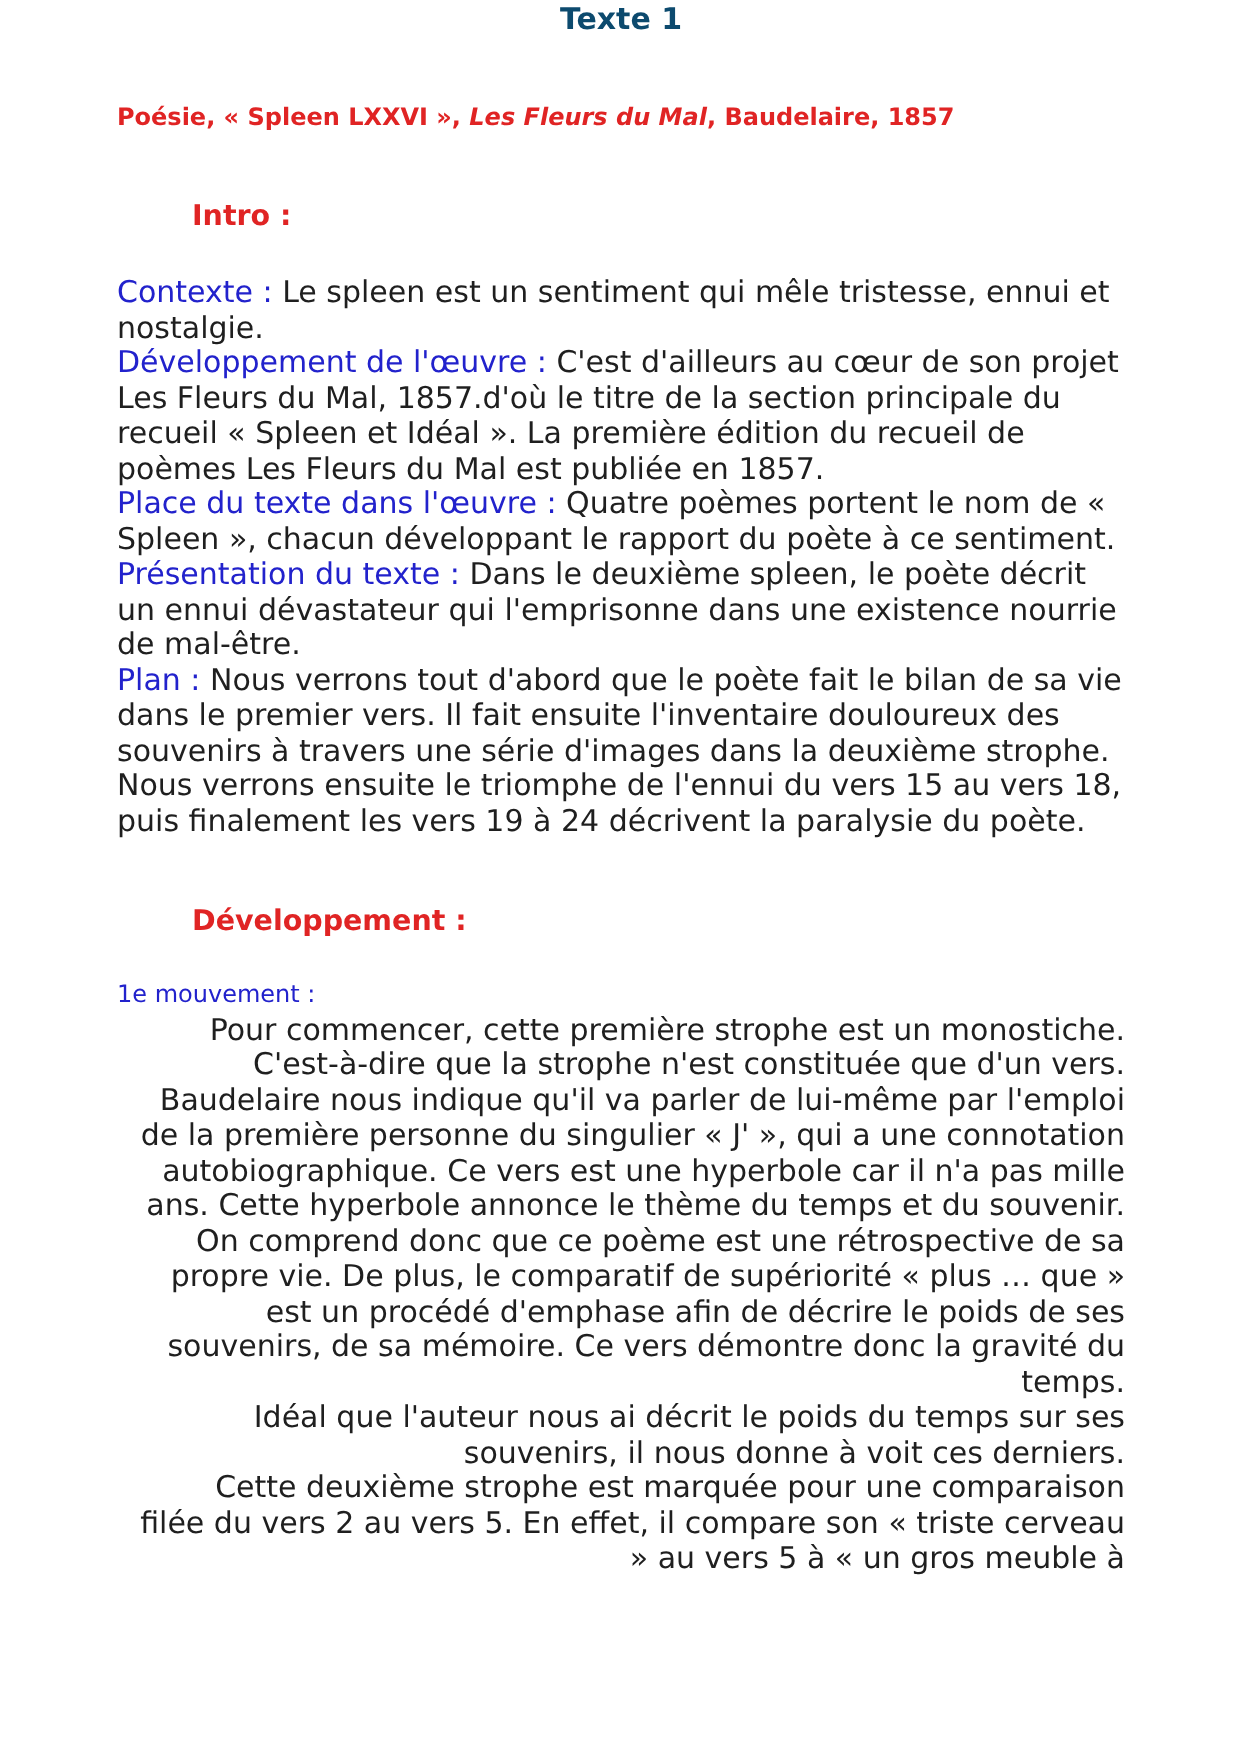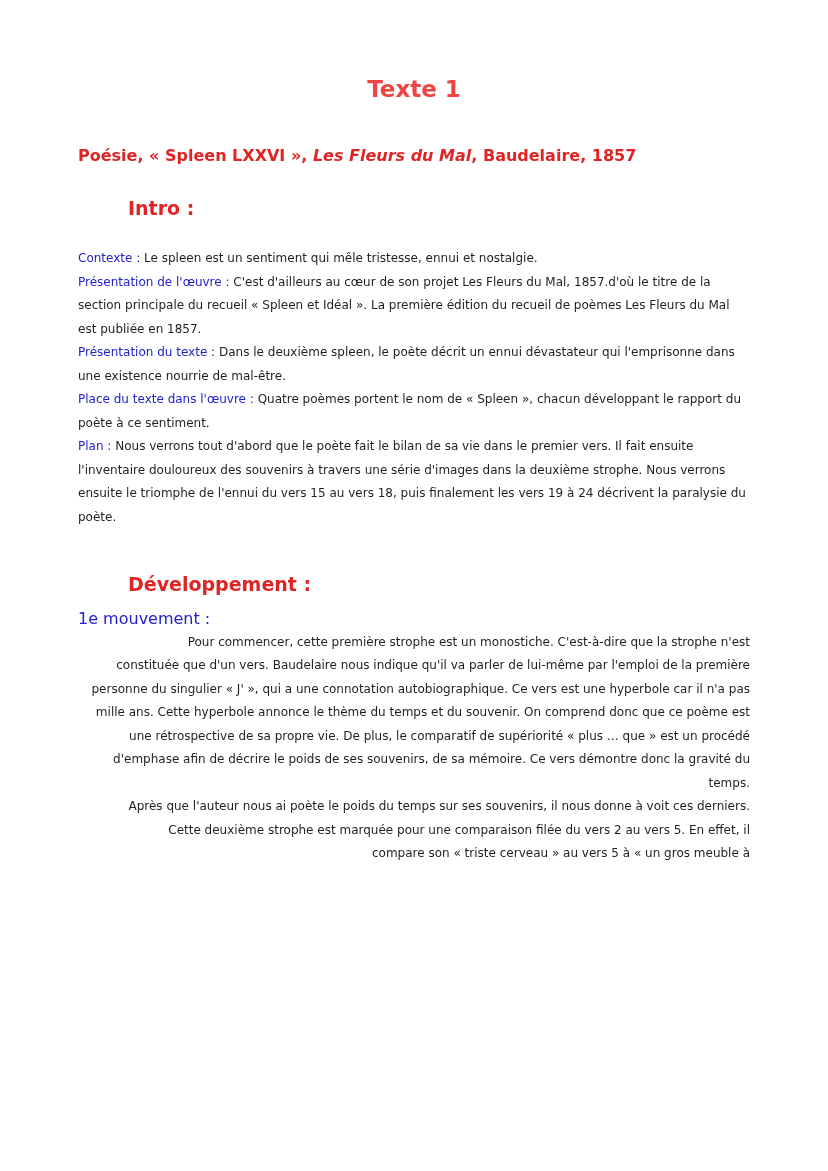--- a/index.html
+++ b/index.html
@@ -12,84 +12,83 @@
     height: 1171px;
     font-family: "DejaVu Sans", sans-serif;
     color: #1f1f1f;
     overflow: hidden;
   }
   .page {
     padding: 0 78px;
     box-sizing: border-box;
   }
   .doc-title {
-    margin-top: 76px;
     text-align: center;
-    color: #ef4444;
-    font-size: 23px;
+    color: #0c4a6e;
+    font-size: 20px;
     font-weight: bold;
   }
   .main-heading {
     margin-top: 44px;
     font-size: 16px;
     color: #e02424;
     font-weight: bold;
     white-space: nowrap;
   }
   .main-heading .italic {
     font-style: italic;
   }
   .section-heading {
     margin-left: 50px;
     font-size: 19px;
     color: #e02424;
     font-weight: bold;
   }
-  .intro-heading { margin-top: 32px; }
+  .intro-heading { margin-top: 46px; }
   .dev-heading   { margin-top: 44px; }
   .intro-block   { margin-top: 28px; }
   .dev-block     { margin-top: 0; }
   p {
     margin: 0;
-    font-size: 12px;
+    font-size: 20px;
     line-height: 23.5px;
   }
   .lbl {
     color: #2222cc;
   }
   .movement-label {
     color: #2222cc;
     font-size: 16px;
     line-height: 23.5px;
   }
-  .m1-label { margin-top: 12px; }
+  .m1-label { margin-top: 26px; }
   .indent { text-indent: 50px; text-align: right; }
 </style>
 </head>
 <body>
 
 <div class="page">
 
   <div class="doc-title">Texte 1</div>
 
   <div class="main-heading"><span>Poésie, « Spleen LXXVI », </span><span class="italic">Les Fleurs du Mal</span><span>, Baudelaire, 1857</span></div>
 
   <div class="section-heading intro-heading">Intro :</div>
 
   <div class="intro-block">
     <p><span class="lbl">Contexte :</span> <span>Le spleen est un sentiment qui mêle tristesse, ennui et nostalgie.</span></p>
-    <p><span class="lbl">Présentation de l'œuvre :</span> <span>C'est d'ailleurs au cœur de son projet Les Fleurs du Mal, 1857.d'où le titre de la section principale du recueil « Spleen et Idéal ». La première édition du recueil de poèmes Les Fleurs du Mal est publiée en 1857.</span></p>
+    <p><span class="lbl">Développement de l'œuvre :</span> <span>C'est d'ailleurs au cœur de son projet Les Fleurs du Mal, 1857.d'où le titre de la section principale du recueil « Spleen et Idéal ». La première édition du recueil de poèmes Les Fleurs du Mal est publiée en 1857.</span></p>
+    <p><span class="lbl">Place du texte dans l'œuvre :</span> <span>Quatre poèmes portent le nom de « Spleen », chacun développant le rapport du poète à ce sentiment.</span></p>
     <p><span class="lbl">Présentation du texte :</span> <span>Dans le deuxième spleen, le poète décrit un ennui dévastateur qui l'emprisonne dans une existence nourrie de mal-être.</span></p>
-    <p><span class="lbl">Place du texte dans l'œuvre :</span> <span>Quatre poèmes portent le nom de « Spleen », chacun développant le rapport du poète à ce sentiment.</span></p>
     <p><span class="lbl">Plan :</span> <span>Nous verrons tout d'abord que le poète fait le bilan de sa vie dans le premier vers. Il fait ensuite l'inventaire douloureux des souvenirs à travers une série d'images dans la deuxième strophe. Nous verrons ensuite le triomphe de l'ennui du vers 15 au vers 18, puis finalement les vers 19 à 24 décrivent la paralysie du poète.</span></p>
   </div>
 
   <div class="section-heading dev-heading">Développement :</div>
 
   <div class="dev-block">
     <p class="movement-label m1-label">1e mouvement :</p>
     <p class="indent">Pour commencer, cette première strophe est un monostiche. C'est-à-dire que la strophe n'est constituée que d'un vers. Baudelaire nous indique qu'il va parler de lui-même par l'emploi de la première personne du singulier « J' », qui a une connotation autobiographique. Ce vers est une hyperbole car il n'a pas mille ans. Cette hyperbole annonce le thème du temps et du souvenir. On comprend donc que ce poème est une rétrospective de sa propre vie. De plus, le comparatif de supériorité « plus … que » est un procédé d'emphase afin de décrire le poids de ses souvenirs, de sa mémoire. Ce vers démontre donc la gravité du temps.</p>
 
-    <p class="indent">Après que l'auteur nous ai poète le poids du temps sur ses souvenirs, il nous donne à voit ces derniers.</p>
+    <p class="indent">Idéal que l'auteur nous ai décrit le poids du temps sur ses souvenirs, il nous donne à voit ces derniers.</p>
     <p class="indent">Cette deuxième strophe est marquée pour une comparaison filée du vers 2 au vers 5. En effet, il compare son « triste cerveau » au vers 5 à « un gros meuble à</p>
   </div>
 
 </div>
 
 </body></html>

